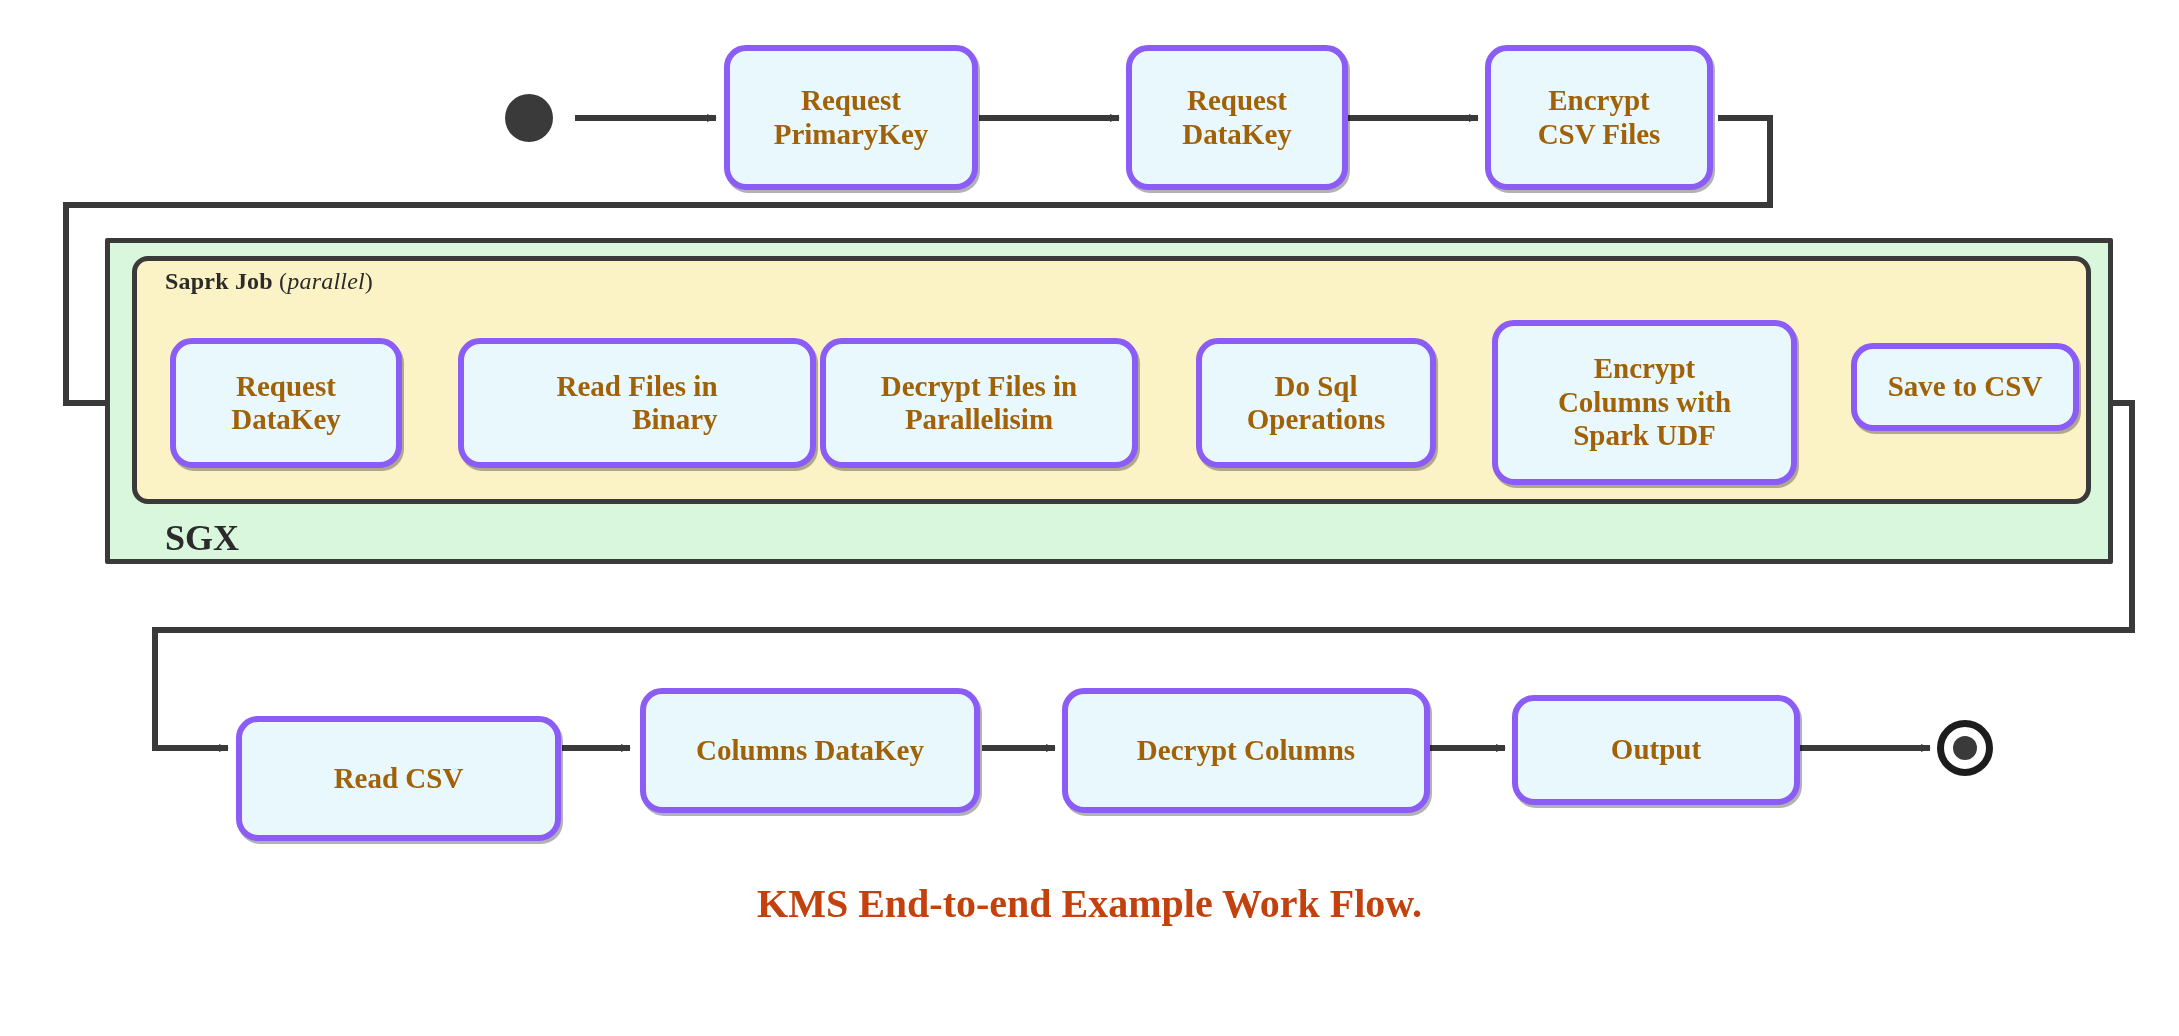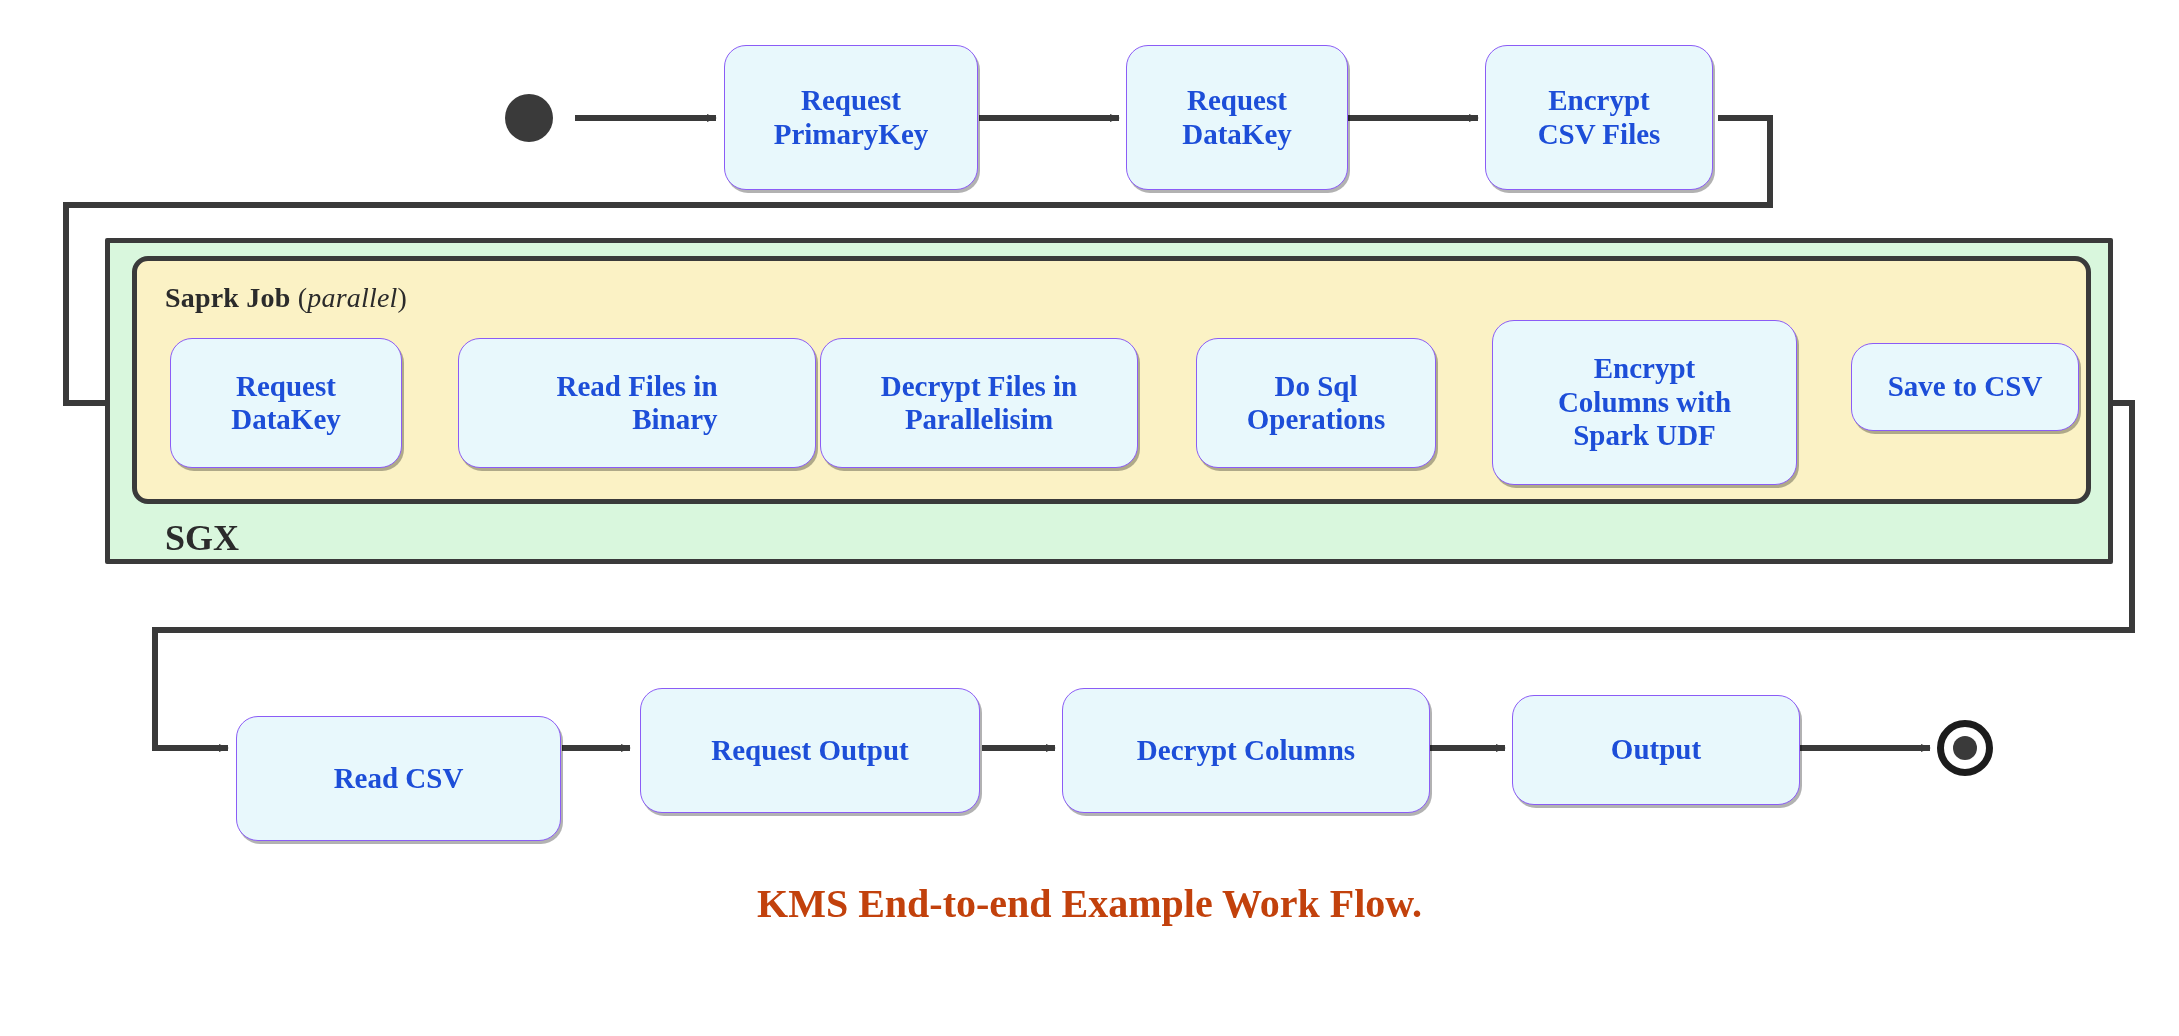--- a/index.html
+++ b/index.html
@@ -49,49 +49,49 @@
     border-radius: 16px;
   }
   .region-label {
     position: absolute;
     color: #2b2b2b;
     font-weight: bold;
     white-space: nowrap;
   }
   .label-spark {
     left: 165px;
-    top: 282px;
-    font-size: 28px;
+    top: 268px;
+    font-size: 24px;
     letter-spacing: 0.2px;
   }
   .label-spark .paren {
     font-weight: normal;
   }
   .label-spark .ital {
     font-style: italic;
     font-weight: normal;
   }
   .label-sgx {
     left: 165px;
     top: 517px;
     font-size: 36px;
   }
 
   
   .node {
     position: absolute;
     box-sizing: border-box;
     background: #e8f8fc;
-    border: 1px solid #8b5cf6;
+    border: 6px solid #8b5cf6;
     border-radius: 22px;
     display: flex;
     align-items: center;
     justify-content: center;
     text-align: center;
-    color: #1d4ed8;
+    color: #a16207;
     font-weight: bold;
     font-size: 29px;
     line-height: 1.15;
     padding: 2px 8px;
     box-shadow: 2px 3px 0 rgba(0,0,0,0.30);
   }
   .node span { display: block; }
 
   
   .start-node {
@@ -246,21 +246,21 @@
   </div>
 
   <div class="node" style="left:236px; top:716px; width:325px; height:125px;text-align:center;">
     <div>
       <span>Read CSV</span>
     </div>
   </div>
 
   <div class="node" style="left:640px; top:688px; width:340px; height:125px;">
     <div>
-      <span>Request Output</span>
+      <span>Columns DataKey</span>
     </div>
   </div>
 
   <div class="node" style="left:1062px; top:688px; width:368px; height:125px;">
     <div>
       <span>Decrypt Columns</span>
     </div>
   </div>
 
   <div class="node" style="left:1512px; top:695px; width:288px; height:110px;">

